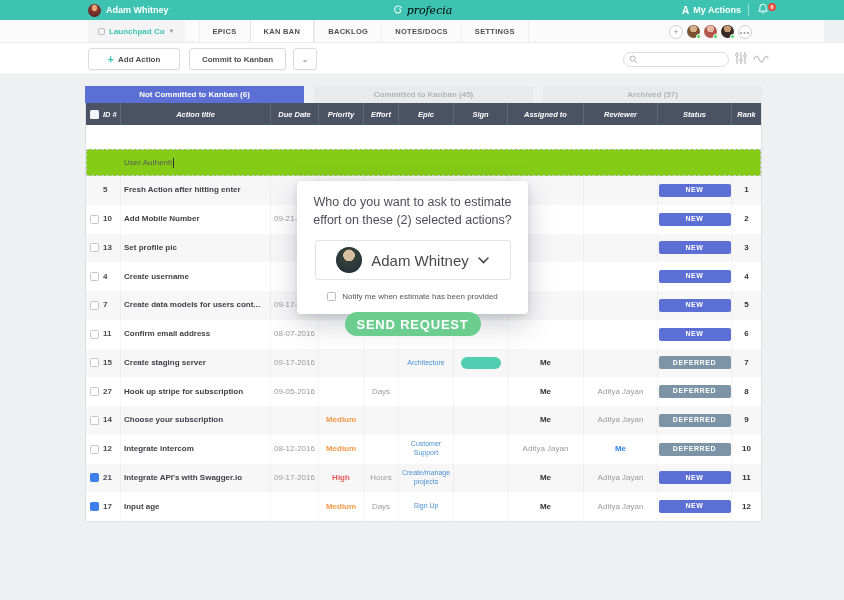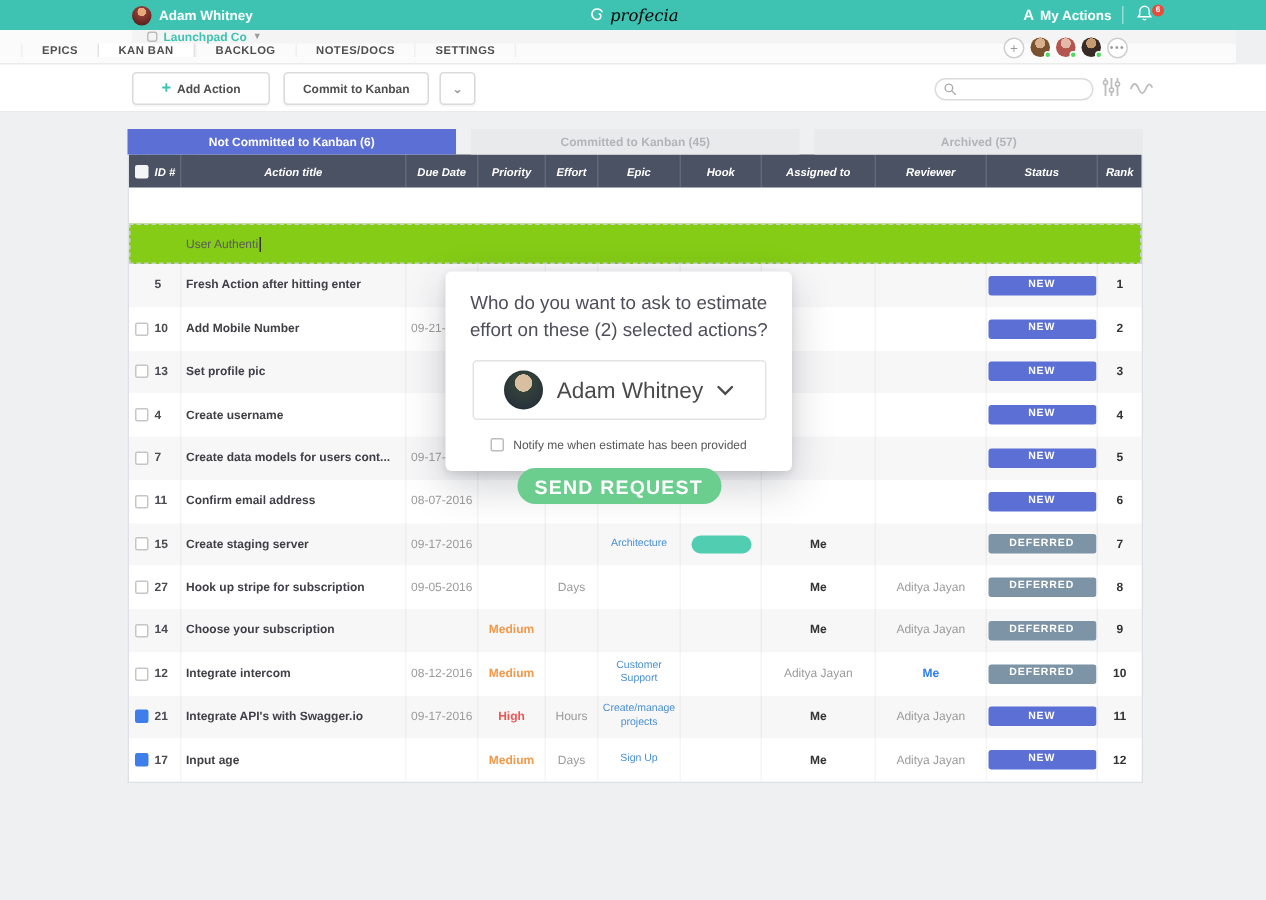--- a/index.html
+++ b/index.html
@@ -15,21 +15,21 @@
   .tb-logo-text { font-family:"DejaVu Serif", serif; font-style:italic; font-size:11px; }
   .tb-right { position:absolute; right:72px; display:flex; align-items:center; gap:7px; }
   .tb-myactions { display:flex; align-items:center; gap:4px; color:#fff; cursor:pointer; }
   .tb-a { font-size:10px; font-weight:bold; }
   .tb-ma-label { font-size:9px; font-weight:bold; }
   .tb-div { width:1px; height:12px; background:rgba(255,255,255,.45); }
   .tb-bell { position:relative; width:16px; height:16px; }
   .tb-badge { position:absolute; right:-4px; top:1px; width:8px; height:8px; background:#E74C3C; border-radius:50%; color:#fff; font-size:5.5px; font-weight:bold; text-align:center; line-height:8px; }
 
   
-  .navbar { position:absolute; left:0; top:20px; width:824px; height:23px; background:#FBFBFB; border-bottom:1px solid #EBEBEB; display:flex; align-items:stretch; z-index:4;flex-direction:column; }
+  .navbar { position:absolute; left:0; top:20px; width:824px; height:23px; background:#FBFBFB; border-bottom:1px solid #EBEBEB; display:flex; align-items:stretch; z-index:4; }
   .ws-box { margin-left:88px; display:flex; align-items:center; gap:4px; background:#F4F4F4; padding:0 10px; cursor:pointer; }
   .ws-icon { width:7px; height:7px; border:1px solid #BDBDBD; border-radius:2px; }
   .ws-label { color:#3EC3B3; font-size:8px; font-weight:bold; }
   .ws-chev { color:#9B9B9B; font-size:6px; }
   .nav-tabs { display:flex; margin-left:14px; }
   .nav-tab { display:flex; align-items:center; padding:0 13px; font-size:7.5px; font-weight:bold; color:#4F4F4F; letter-spacing:.3px; border-left:1px solid #F0F0F0; cursor:pointer; }
   .nav-tab:last-child { border-right:1px solid #F0F0F0; }
   .nav-tab.active { background:#fff; border-left:1px solid #E3E3E3; border-right:1px solid #E3E3E3; }
   .nav-right { position:absolute; right:72px; top:0; height:23px; display:flex; align-items:center; gap:4px; }
   .circle-btn { width:14px; height:14px; border:1px solid #CFCFCF; border-radius:50%; color:#9B9B9B; font-size:9px; line-height:12px; text-align:center; background:#fff; cursor:pointer; }
@@ -212,21 +212,21 @@
     <div class="thead">
       <div class="hcell h-id c-id">
           <span class="hcb"></span>
           <span>ID #</span>
         </div>
       <div class="hcell c-title">Action title</div>
       <div class="hcell c-due">Due Date</div>
       <div class="hcell c-pri">Priority</div>
       <div class="hcell c-eff">Effort</div>
       <div class="hcell c-epic">Epic</div>
-      <div class="hcell c-type">Hook</div>
+      <div class="hcell c-type">Sign</div>
       <div class="hcell c-asg">Assigned to</div>
       <div class="hcell c-rev">Reviewer</div>
       <div class="hcell c-status">Status</div>
       <div class="hcell c-rank">Rank</div>
     </div>
     <div class="quickadd">
       <span class="qa-text">User Authenti</span>
         <span class="caret"></span>
     </div>
     <div>

